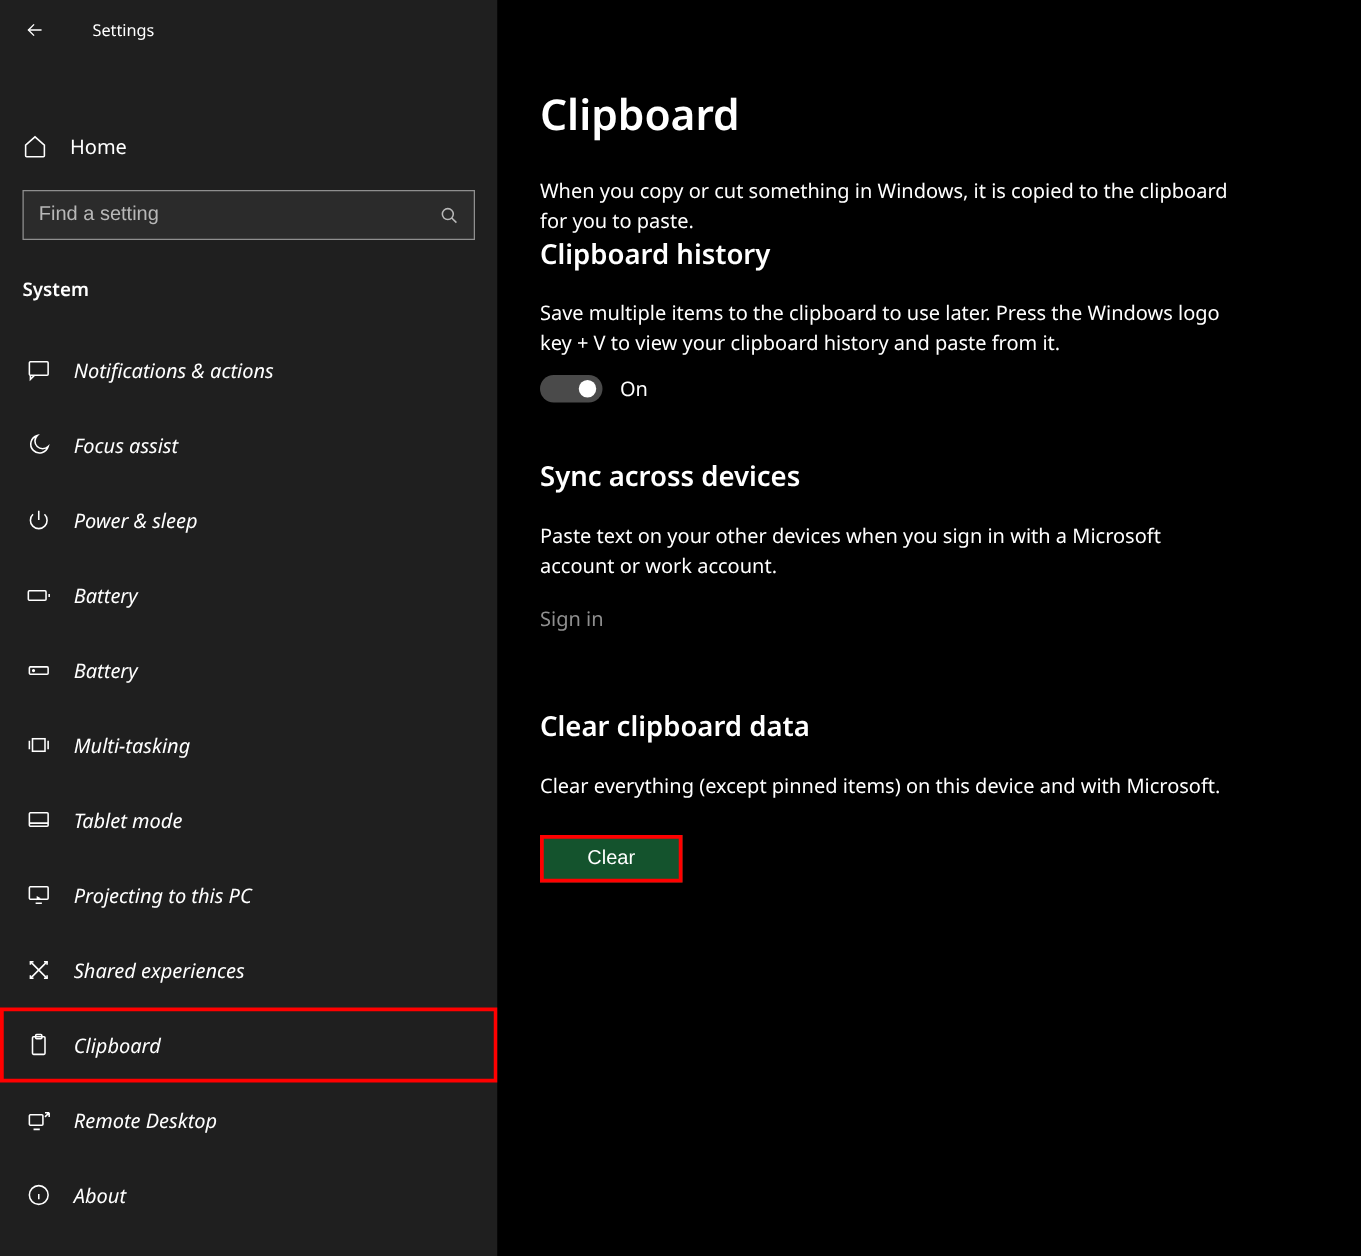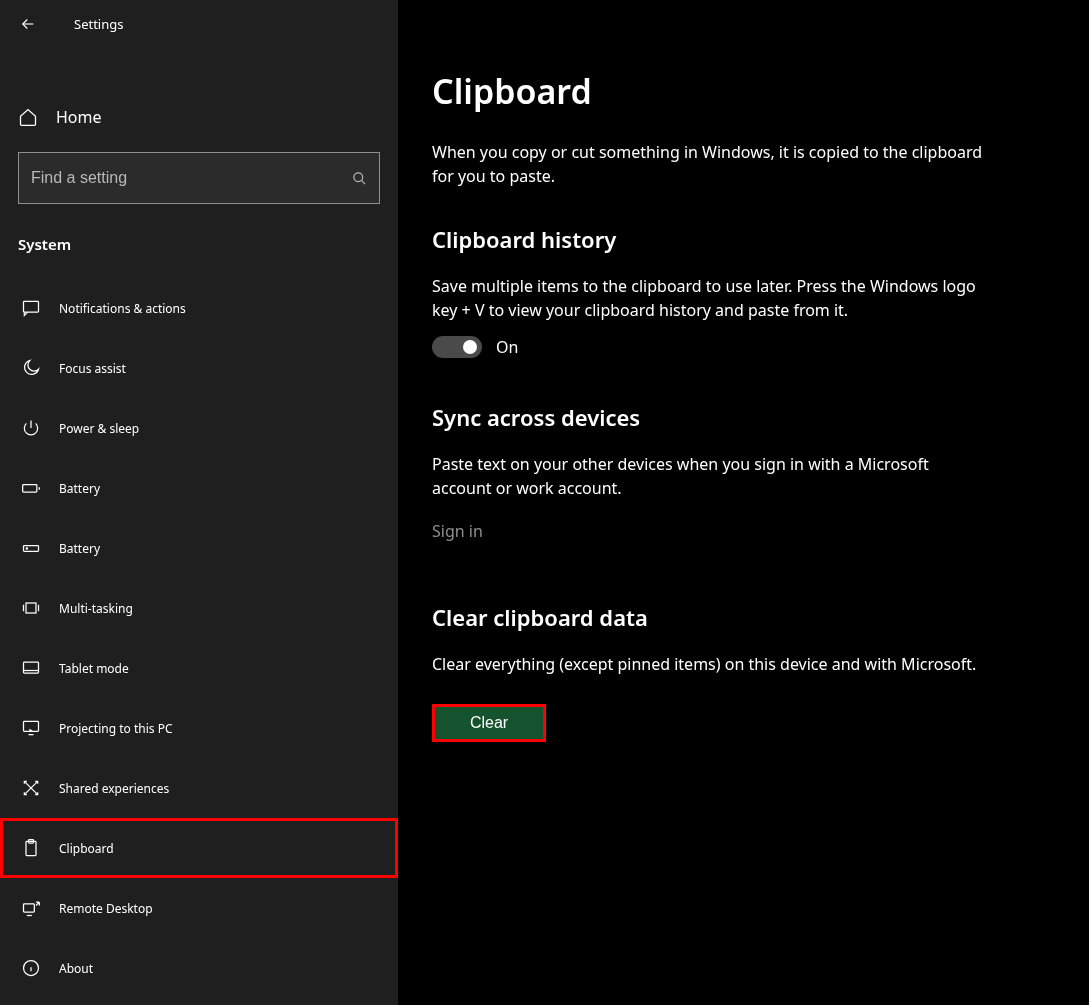--- a/index.html
+++ b/index.html
@@ -44,21 +44,21 @@
   padding: 8px 18px 16px 18px;
   cursor: pointer;
   margin-top: 46px;
 }
 .home-row .icon { width: 20px; height: 20px; display: flex; align-items:center; justify-content:center; }
 .home-row .label { margin-left: 18px; font-size: 16px; }
 .search-box {
   margin: 8px 18px 20px 18px;
   border: 1px solid #8f8f8f;
   background: #2b2b2b;
-  height: 52px;
+  height: 40px;
   display: flex;
   align-items: center;
   padding: 14px 12px;
   cursor: text;
 }
 .search-box input {
   flex: 1;
   background: transparent;
   border: none;
   color: #fff;
@@ -76,32 +76,32 @@
 .nav-item {
   display: flex;
   align-items: center;
   height: 60px;
   padding: 0 18px;
   cursor: pointer;
   border: 3px solid transparent;
 }
 .nav-item.selected { border-color: #ff0000; background: #1f1f1f; }
 .nav-item .icon { width: 20px; height: 20px; display: flex; align-items:center; justify-content:center; }
-.nav-item .label { margin-left: 18px; font-size: 12px; }
+.nav-item .label { margin-left: 18px; font-size: 16px; font-style: italic; }
 .main {
   flex: 1;
   background: #000;
   padding: 68px 54px 0 34px;
 }
 .page-title {
   font-size: 34px;
   font-weight: 600;
   margin-bottom: 26px;
 }
-.page-subtitle { font-size: 16px; line-height: 1.5; max-width: 560px; margin-bottom: 36px; }
+.page-subtitle { font-size: 16px; line-height: 1.5; max-width: 560px; }
 .section-title { font-size: 22px; font-weight: 600; margin-bottom: 20px; }
 .section-desc { font-size: 16px; line-height: 1.5; max-width: 560px; margin-bottom: 14px; }
 .toggle-row { display: flex; align-items: center; margin-bottom: 44px; }
 .toggle {
   width: 50px; height: 22px; border-radius: 11px; background: #4a4a4a;
   position: relative; cursor: pointer;
 }
 .toggle .knob {
   width: 14px; height: 14px; border-radius: 50%; background: #fff;
   position: absolute; top: 4px; right: 5px;

